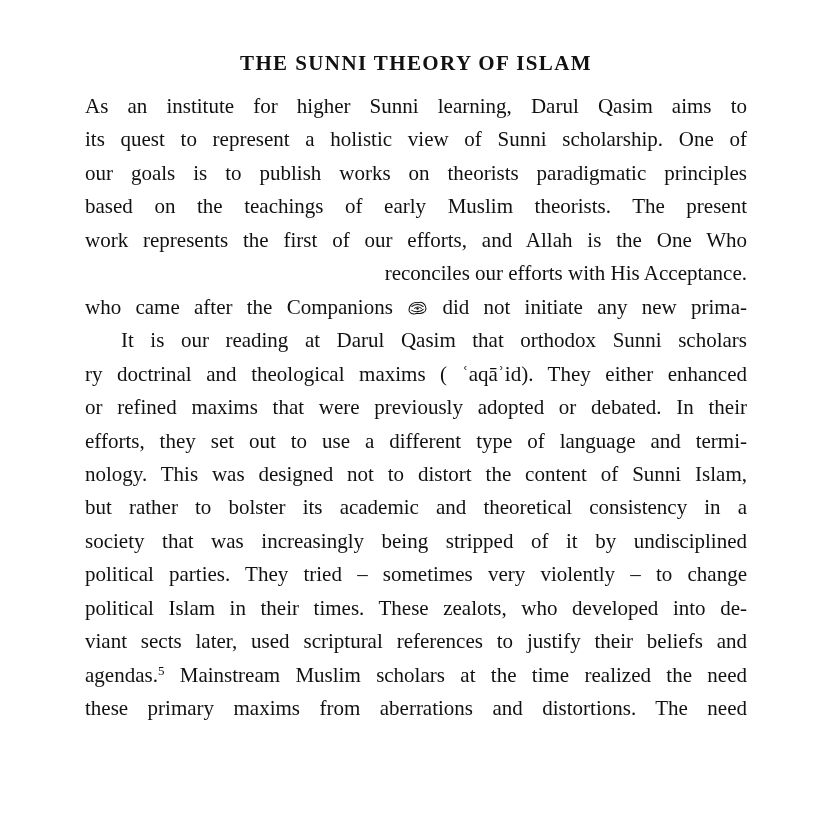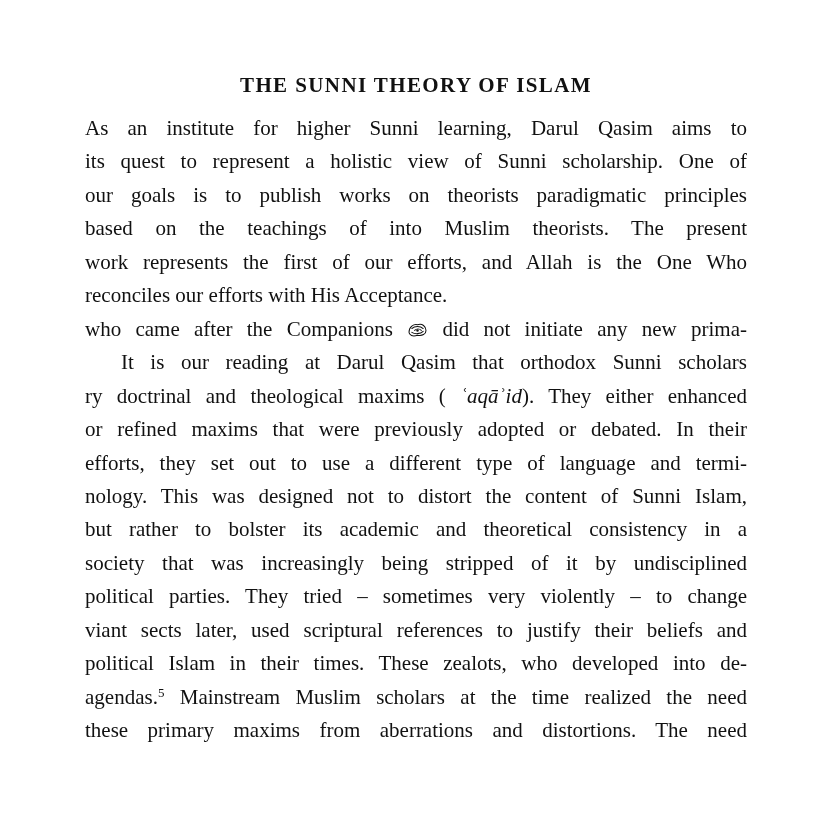--- a/index.html
+++ b/index.html
@@ -16,49 +16,48 @@
     font-family: "Liberation Serif", "DejaVu Serif", serif;
     color: #111111;
   }
   .content {
     position: absolute;
     left: 85px;
     top: 0;
     width: 662px;
   }
   .title {
-    margin: 72px 0 0 0;
+    margin: 50px 0 0 0;
     font-size: 21px;
     line-height: 26px;
     font-weight: 700;
     letter-spacing: 1.4px;
     text-align: center;
     color: #111111;
   }
   .body-text {
     margin-top: 14px;
     font-size: 21px;
     line-height: 33.45px;
   }
   .paragraph {
     margin: 0;
   }
   .line {
-    text-align: left;
+    text-align: right;
     white-space: normal;
   }
   .line.just {
     text-align: justify;
     text-align-last: justify;
   }
   .line.indent {
     text-indent: 36px;
   }
   .it {
-    font-style: italic;
   }
   .sup {
     font-size: 13px;
     line-height: 0;
     vertical-align: 7px;
   }
   .honorific {
     display: inline-block;
     width: 21px;
     height: 17px;
@@ -74,21 +73,21 @@
 <body>
 
 <main class="page">
   <div class="content">
     <h1 class="title">THE SUNNI THEORY OF ISLAM</h1>
     <section class="body-text" id="body-text">
         <div class="paragraph">
           <div class="line just"><span>As an institute for higher Sunni learning, Darul Qasim aims to</span></div>
           <div class="line just"><span>its quest to represent a holistic view of Sunni scholarship. One of</span></div>
           <div class="line just"><span>our goals is to publish works on theorists paradigmatic principles</span></div>
-          <div class="line just"><span>based on the teachings of into Muslim theorists. The present</span></div>
+          <div class="line just"><span>based on the teachings of early Muslim theorists. The present</span></div>
           <div class="line just"><span>work represents the first of our efforts, and Allah is the One Who</span></div>
           <div class="line"><span>reconciles our efforts with His Acceptance.</span></div>
         </div>
         <div class="paragraph">
           <div class="line just"><span>who came after the Companions </span><span class="honorific"><svg viewBox="0 0 22 18" xmlns="http://www.w3.org/2000/svg">
                 <g fill="none" stroke="#111111" stroke-width="1.1" stroke-linecap="round">
                   <path d="M2 12 C2 6 7 3 11 4 C16 2 20 6 20 10 C20 14 16 16 11 15 C6 17 2 15 2 12 Z"></path>
                   <path d="M5 8 C8 5 14 5 17 8"></path>
                   <path d="M5 12 C8 14 14 14 17 11"></path>
                   <path d="M8 10 C10 8 13 8 15 10"></path>
@@ -96,20 +95,20 @@
                 <circle cx="11" cy="10" r="1.3" fill="#111111"></circle>
               </svg></span><span> did not initiate any new prima-</span></div>
           <div class="line just indent"><span>It is our reading at Darul Qasim that orthodox Sunni scholars</span></div>
           <div class="line just"><span>ry doctrinal and theological maxims ( </span><span class="it">ʿaqāʾid</span><span>). They either enhanced</span></div>
           <div class="line just"><span>or refined maxims that were previously adopted or debated. In their</span></div>
           <div class="line just"><span>efforts, they set out to use a different type of language and termi-</span></div>
           <div class="line just"><span>nology. This was designed not to distort the content of Sunni Islam,</span></div>
           <div class="line just"><span>but rather to bolster its academic and theoretical consistency in a</span></div>
           <div class="line just"><span>society that was increasingly being stripped of it by undisciplined</span></div>
           <div class="line just"><span>political parties. They tried – sometimes very violently – to change</span></div>
+          <div class="line just"><span>political Islam in their times. These zealots, who developed into de-</span></div>
           <div class="line just"><span>viant sects later, used scriptural references to justify their beliefs and</span></div>
-          <div class="line just"><span>political Islam in their times. These zealots, who developed into de-</span></div>
           <div class="line just"><span>agendas.</span><span class="sup">5</span><span> Mainstream Muslim scholars at the time realized the need</span></div>
           <div class="line just"><span>these primary maxims from aberrations and distortions. The need</span></div>
         </div>
       </section>
   </div>
 </main>
 
 </body></html>

